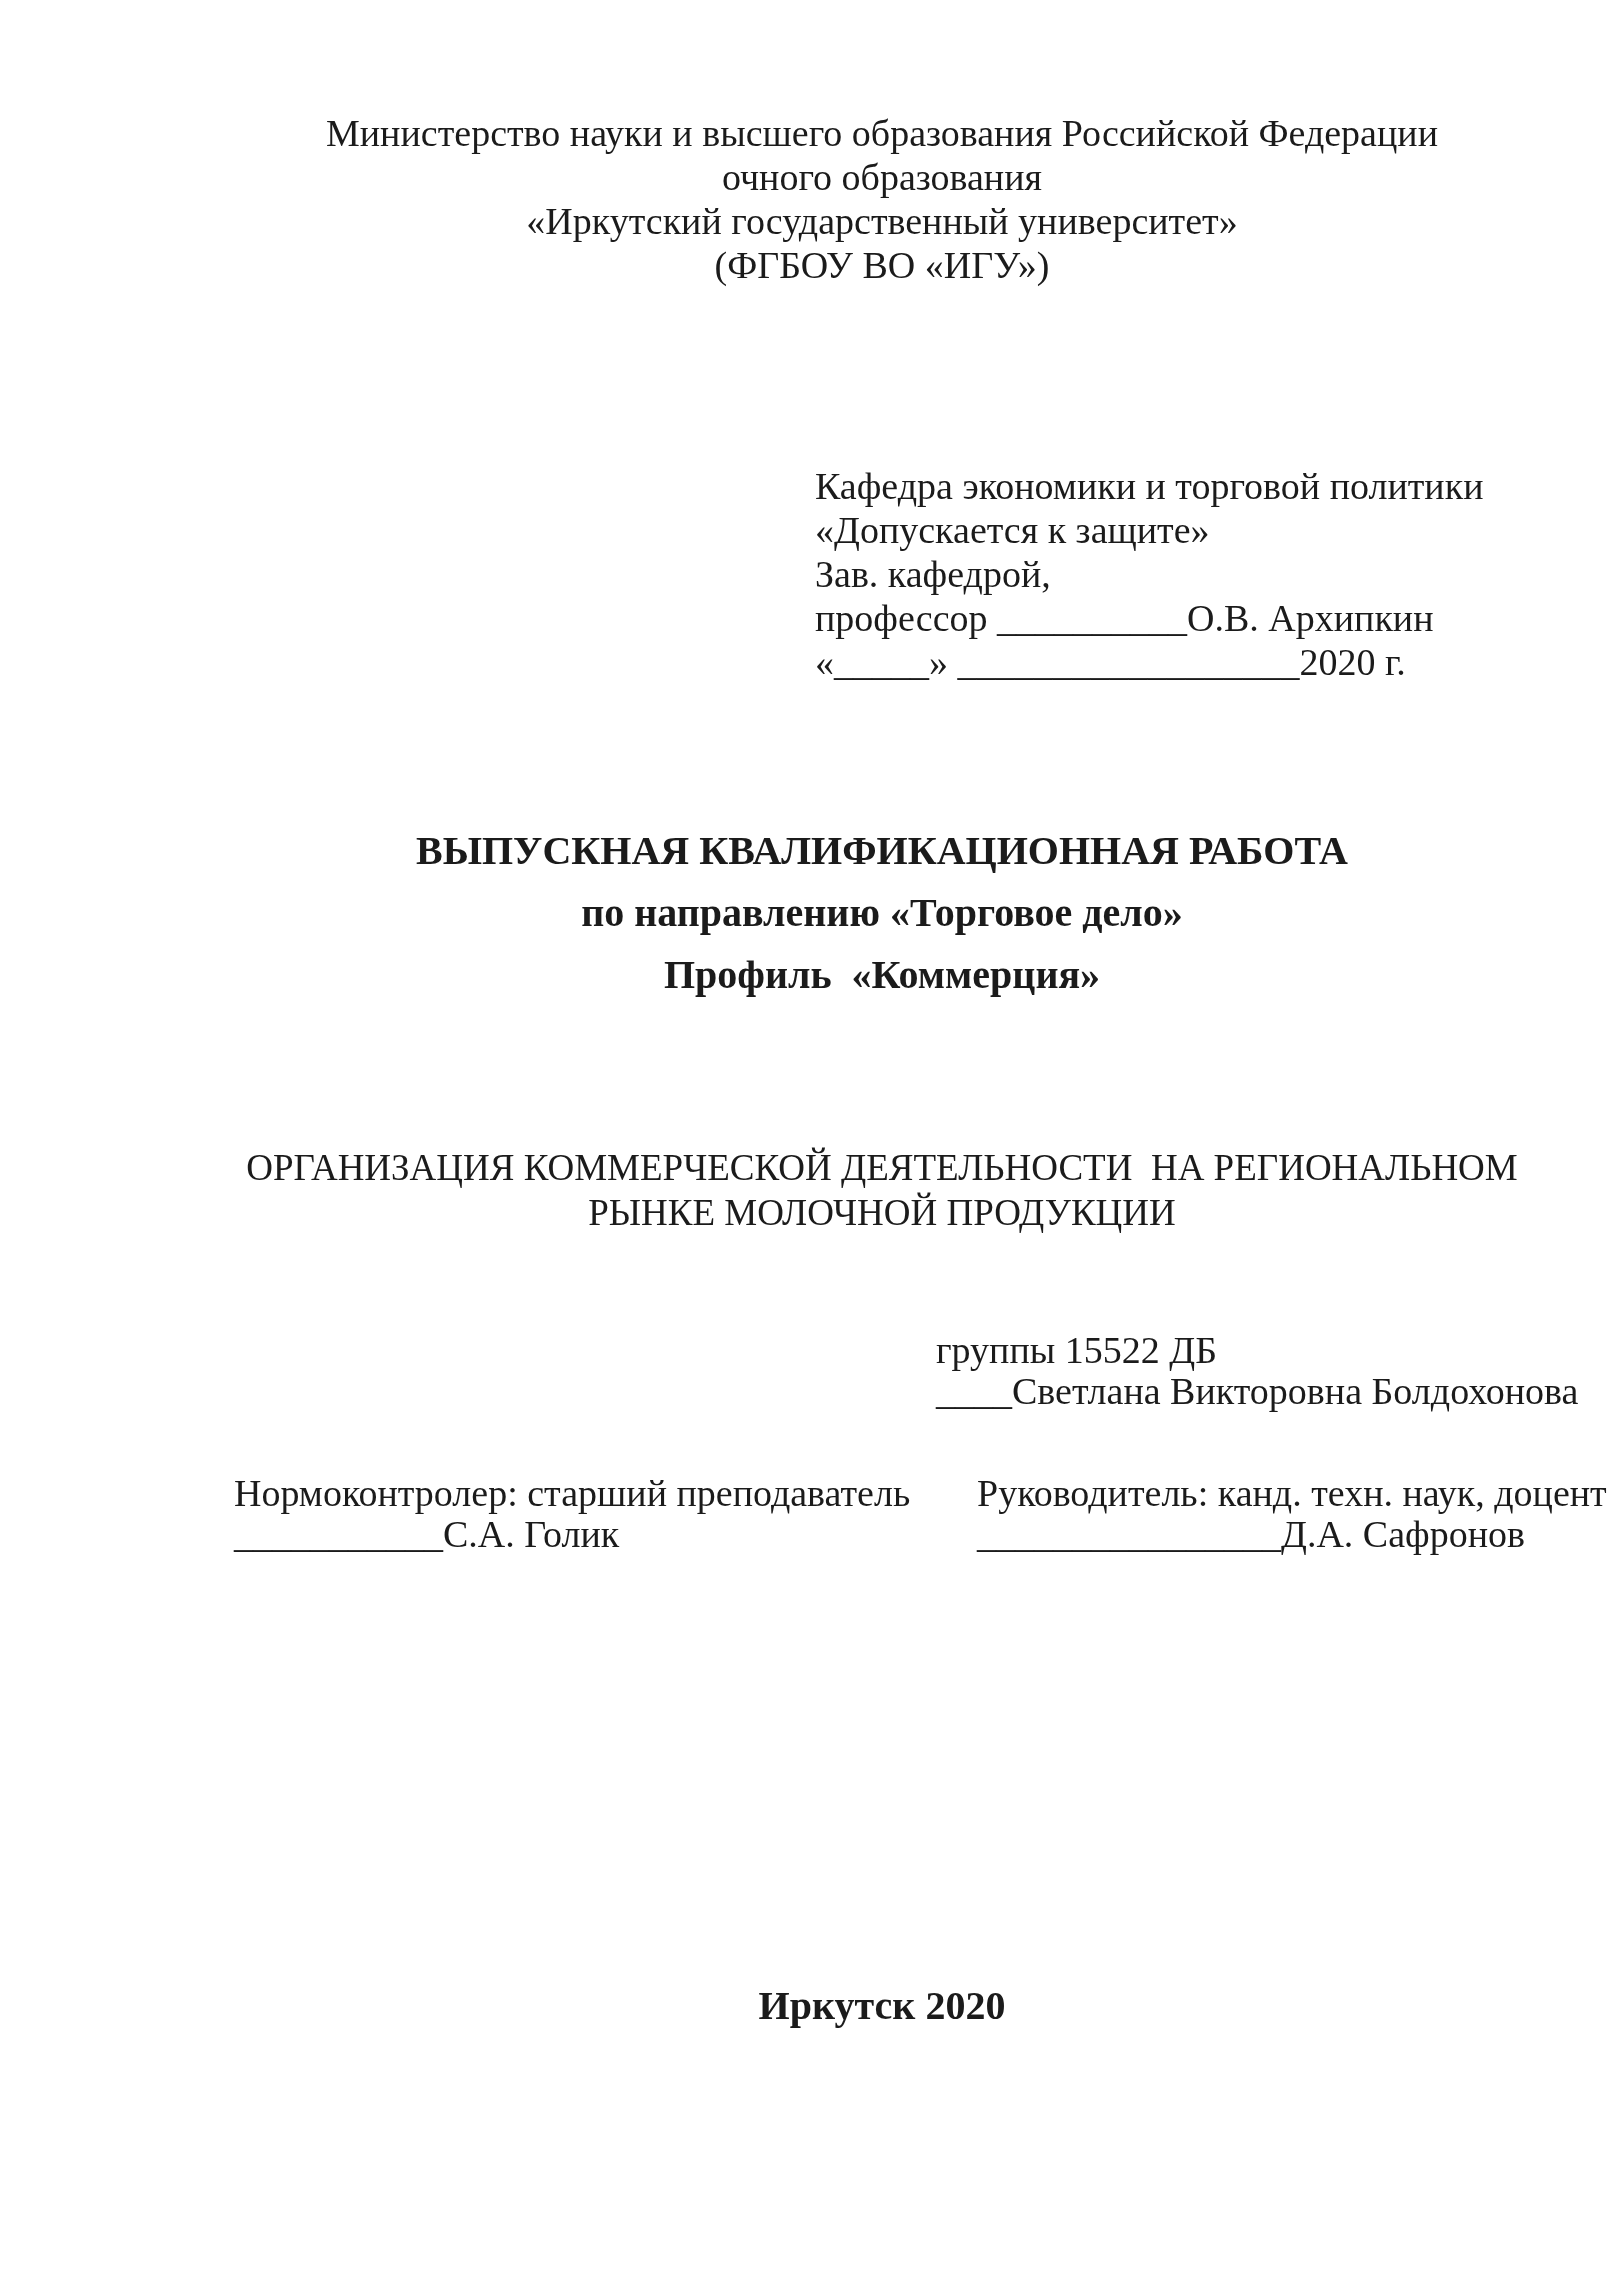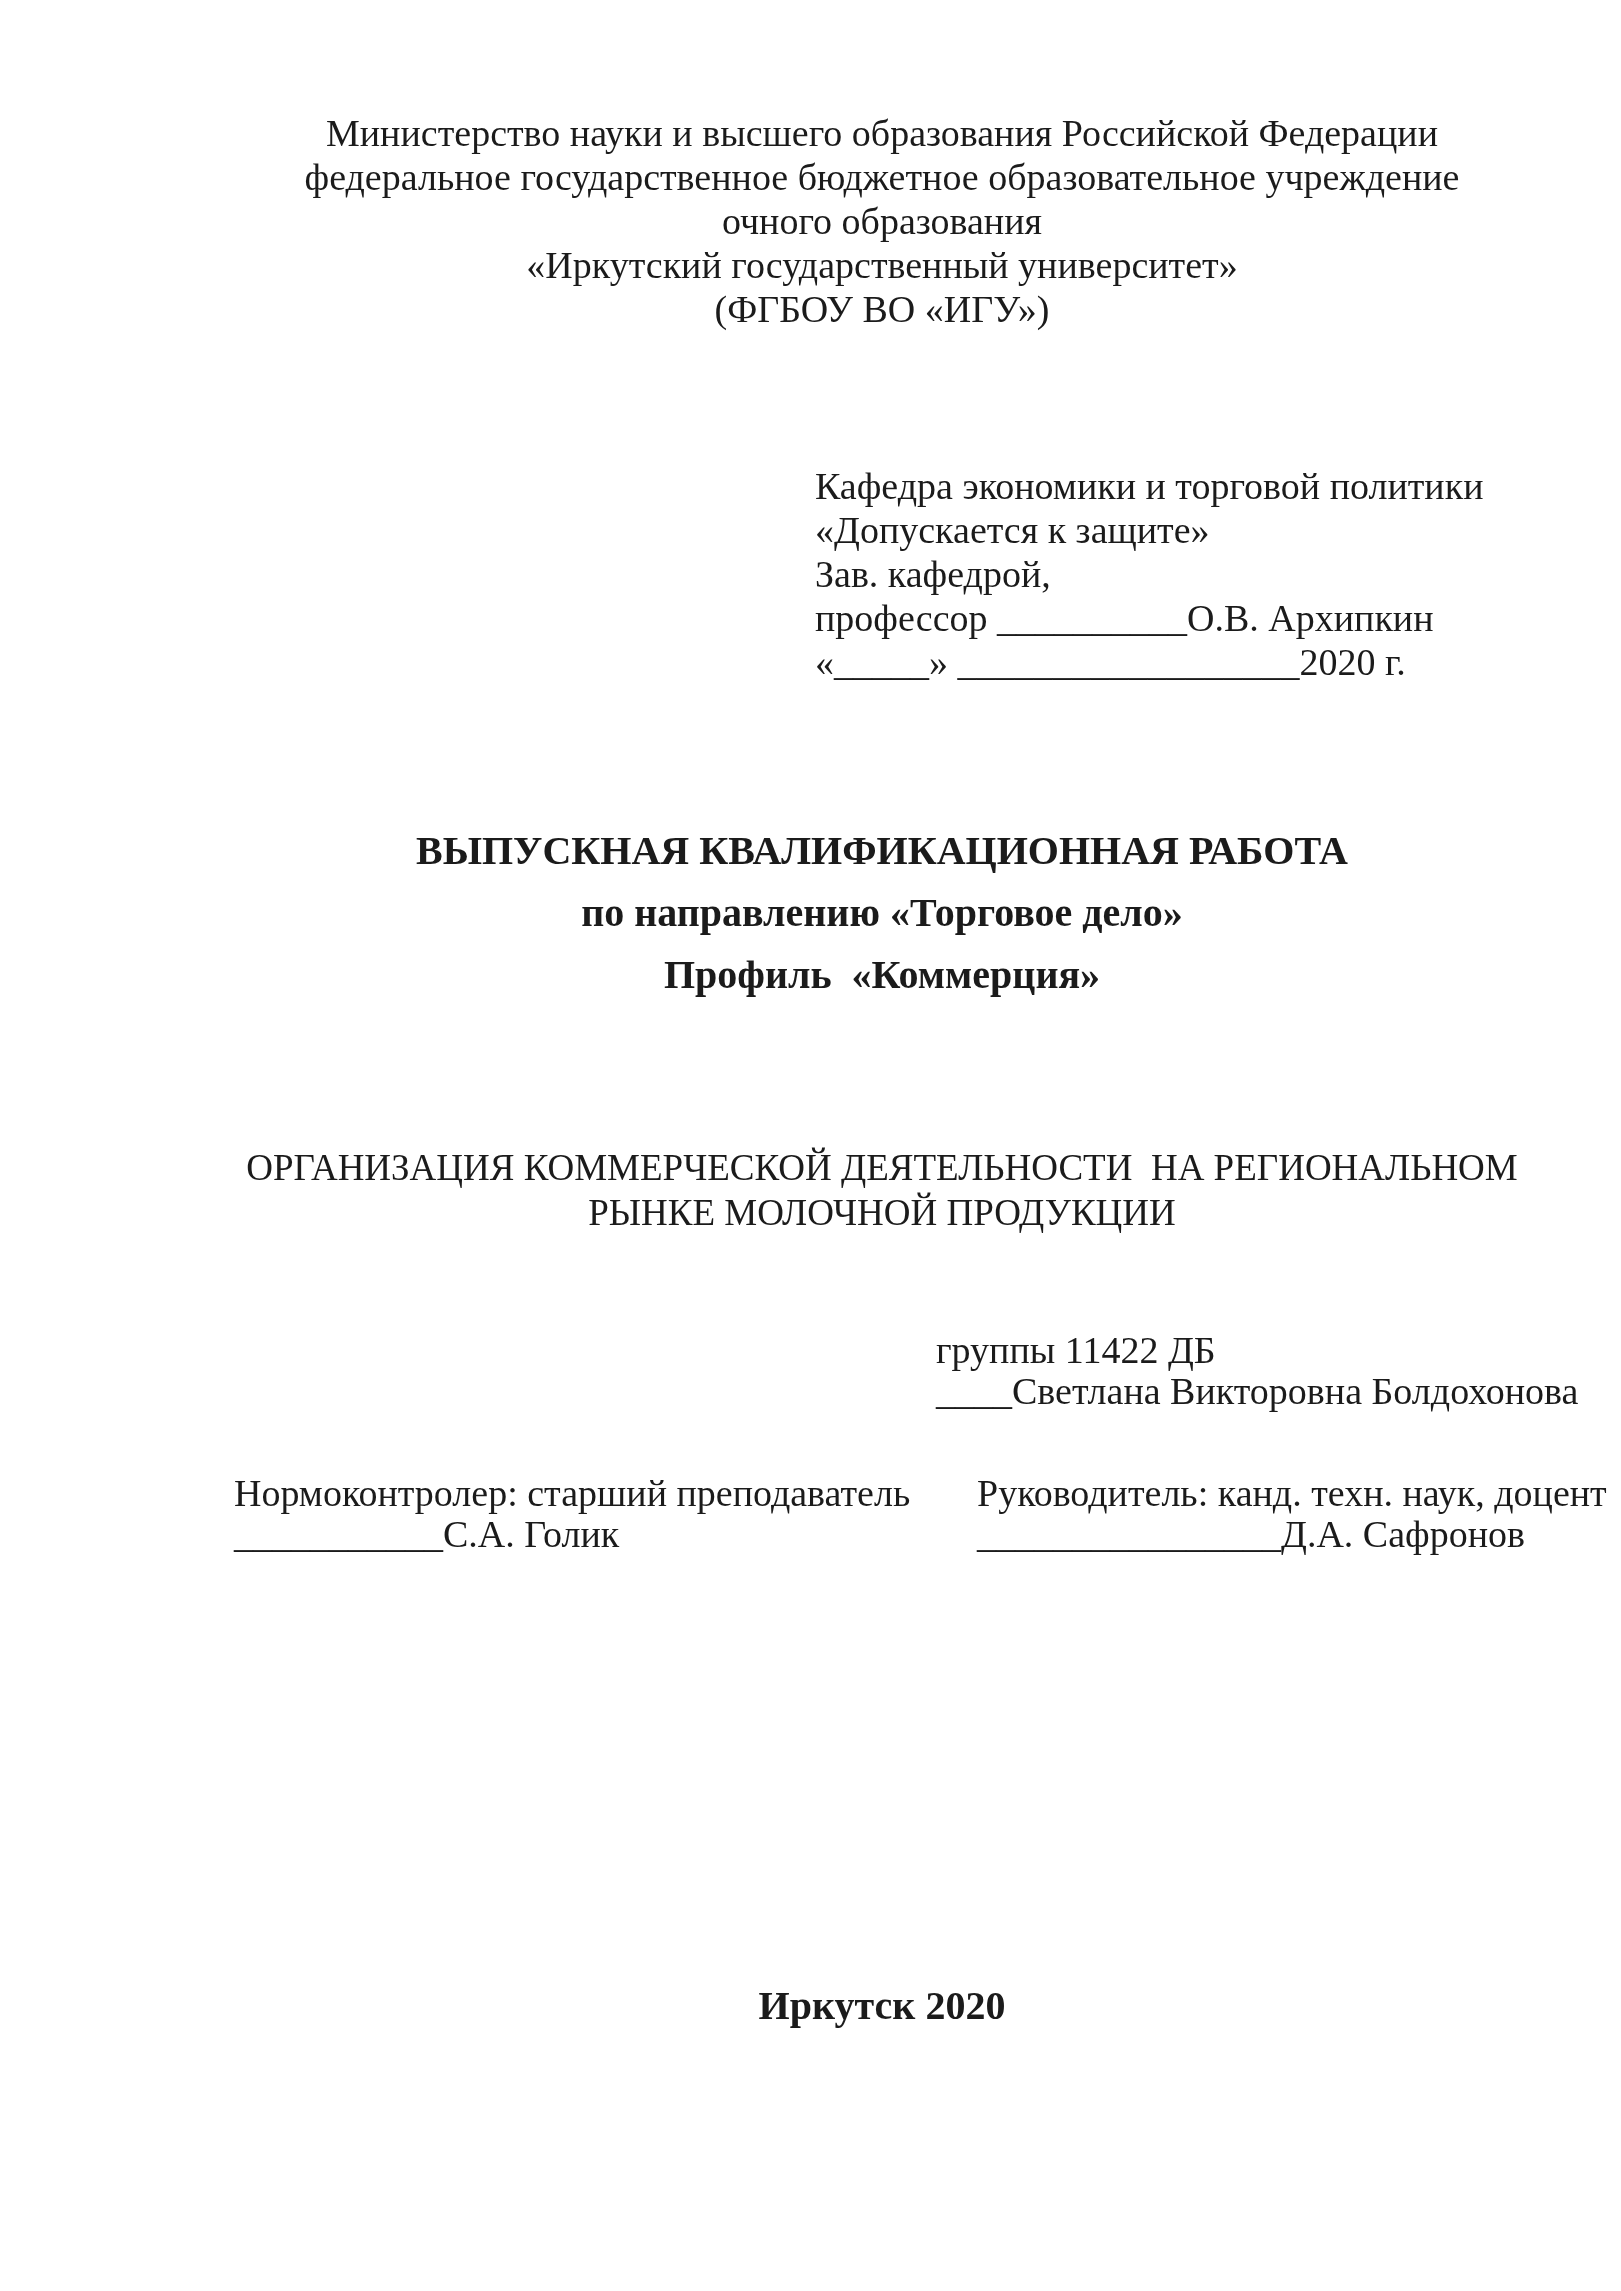--- a/index.html
+++ b/index.html
@@ -79,21 +79,20 @@
     line-height: 47px;
   }
 </style>
 </head>
 <body>
 
 <div class="page">
 
   <div class="block center header-block">
     <div class="line">Министерство науки и высшего образования Российской Федерации</div>
-    <div class="line">федеральное государственное бюджетное образовательное учреждение</div>
     <div class="line">очного образования</div>
     <div class="line">«Иркутский государственный университет»</div>
     <div class="line">(ФГБОУ ВО «ИГУ»)</div>
   </div>
 
   <div class="block approval-block">
     <div class="line">Кафедра экономики и торговой политики</div>
     <div class="line">«Допускается к защите»</div>
     <div class="line">Зав. кафедрой,</div>
     <div class="line">профессор __________О.В. Архипкин</div>
@@ -105,21 +104,21 @@
     <div class="line">по направлению «Торговое дело»</div>
     <div class="line">Профиль  «Коммерция»</div>
   </div>
 
   <div class="block thesis-title-block">
     <div class="line">ОРГАНИЗАЦИЯ КОММЕРЧЕСКОЙ ДЕЯТЕЛЬНОСТИ  НА РЕГИОНАЛЬНОМ</div>
     <div class="line">РЫНКЕ МОЛОЧНОЙ ПРОДУКЦИИ</div>
   </div>
 
   <div class="block student-block">
-    <div class="line">группы 11422 ДБ</div>
+    <div class="line">группы 15522 ДБ</div>
     <div class="line">____Светлана Викторовна Болдохонова</div>
   </div>
 
   <div class="block normcontrol-block">
     <div class="line">Нормоконтролер: старший преподаватель</div>
     <div class="line">___________С.А. Голик</div>
   </div>
 
   <div class="block supervisor-block">
     <div class="line">Руководитель: канд. техн. наук, доцент</div>

